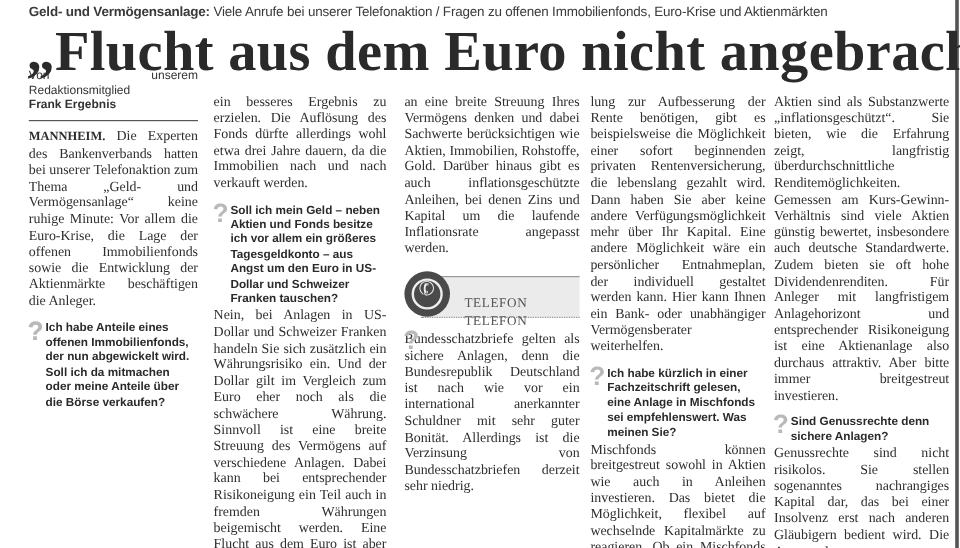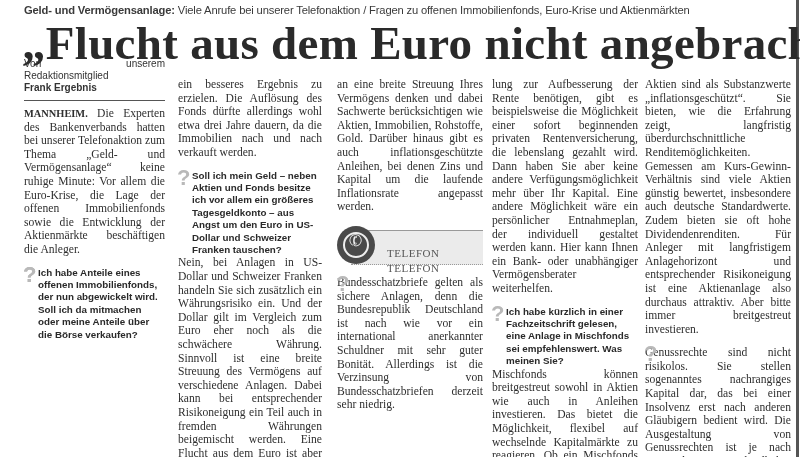--- a/index.html
+++ b/index.html
@@ -85,17 +85,17 @@
     <p>lung zur Aufbesserung der Rente benötigen, gibt es beispielsweise die Möglichkeit einer sofort beginnenden privaten Rentenversicherung, die lebenslang gezahlt wird. Dann haben Sie aber keine andere Verfügungsmöglichkeit mehr über Ihr Kapital. Eine andere Möglichkeit wäre ein persönlicher Entnahmeplan, der individuell gestaltet werden kann. Hier kann Ihnen ein Bank- oder unabhängiger Vermögensberater weiterhelfen.</p>
 
     <div class="q"><span class="qm">?</span><span>Ich habe kürzlich in einer Fachzeitschrift gelesen, eine Anlage in Mischfonds sei empfehlenswert. Was meinen Sie?</span></div>
     <p>Mischfonds können breitgestreut sowohl in Aktien wie auch in Anleihen investieren. Das bietet die Möglichkeit, flexibel auf wechselnde Kapitalmärkte zu reagieren. Ob ein Mischfonds erfolgreich ist, hängt freilich von der Struktur des Fonds und dem Management ab. Zudem ist die individuelle Risikoeinstellung des Anlegers wichtig. Mischfonds bieten gute Renditechancen, sind aber nicht ohne Risiko.</p>
 
   </div>
 
   <div class="col c5">
     <p>Aktien sind als Substanzwerte „inflationsgeschützt“. Sie bieten, wie die Erfahrung zeigt, langfristig überdurchschnittliche Renditemöglichkeiten. Gemessen am Kurs-Gewinn-Verhältnis sind viele Aktien günstig bewertet, insbesondere auch deutsche Standardwerte. Zudem bieten sie oft hohe Dividendenrenditen. Für Anleger mit langfristigem Anlagehorizont und entsprechender Risikoneigung ist eine Aktienanlage also durchaus attraktiv. Aber bitte immer breitgestreut investieren.</p>
 
-    <div class="q"><span class="qm">?</span></div>
+    <div class="q"><span class="qm">?</span><span>Sind Genussrechte denn sichere Anlagen?</span></div>
     <p>Genussrechte sind nicht risikolos. Sie stellen sogenanntes nachrangiges Kapital dar, das bei einer Insolvenz erst nach anderen Gläubigern bedient wird. Die Ausgestaltung von Genussrechten ist je nach Unternehmen unterschiedlich.</p>
 
   </div>
 </div>
 
 </body></html>

